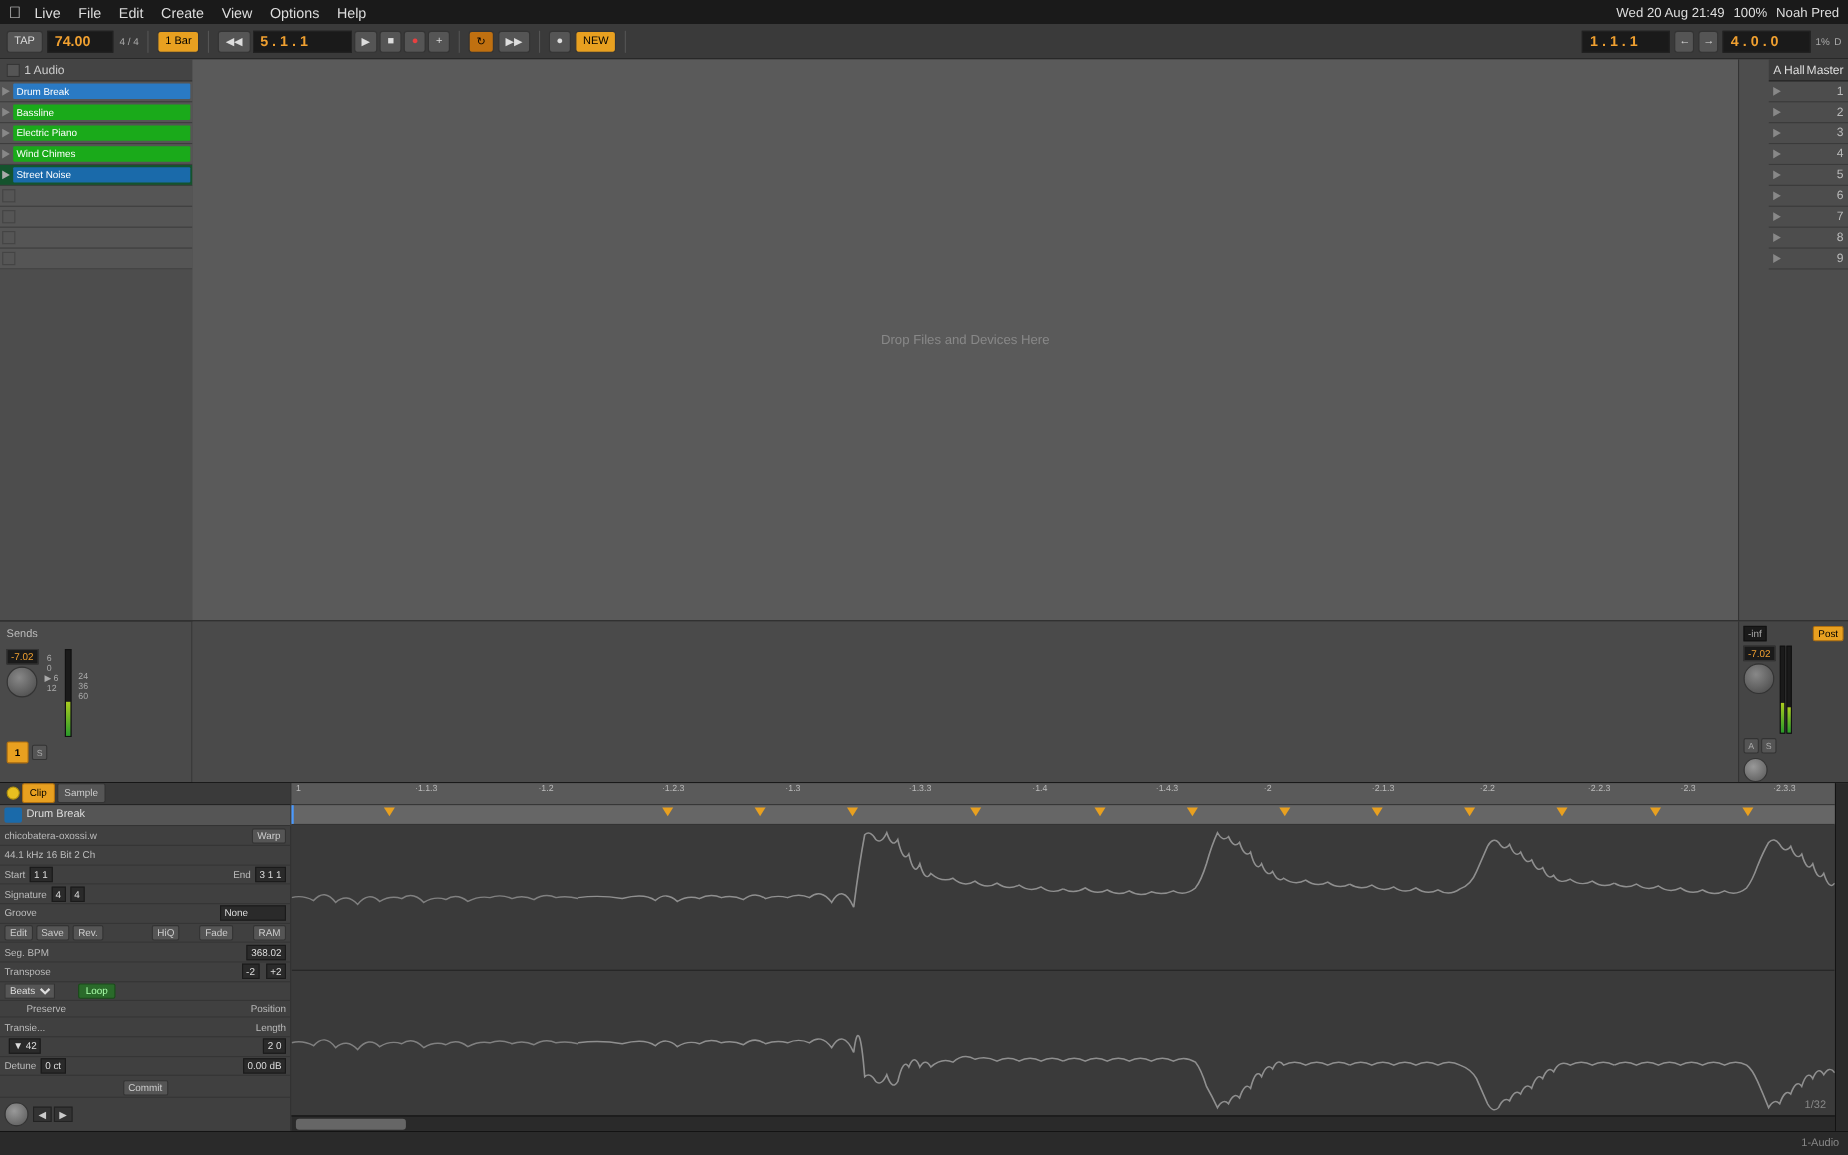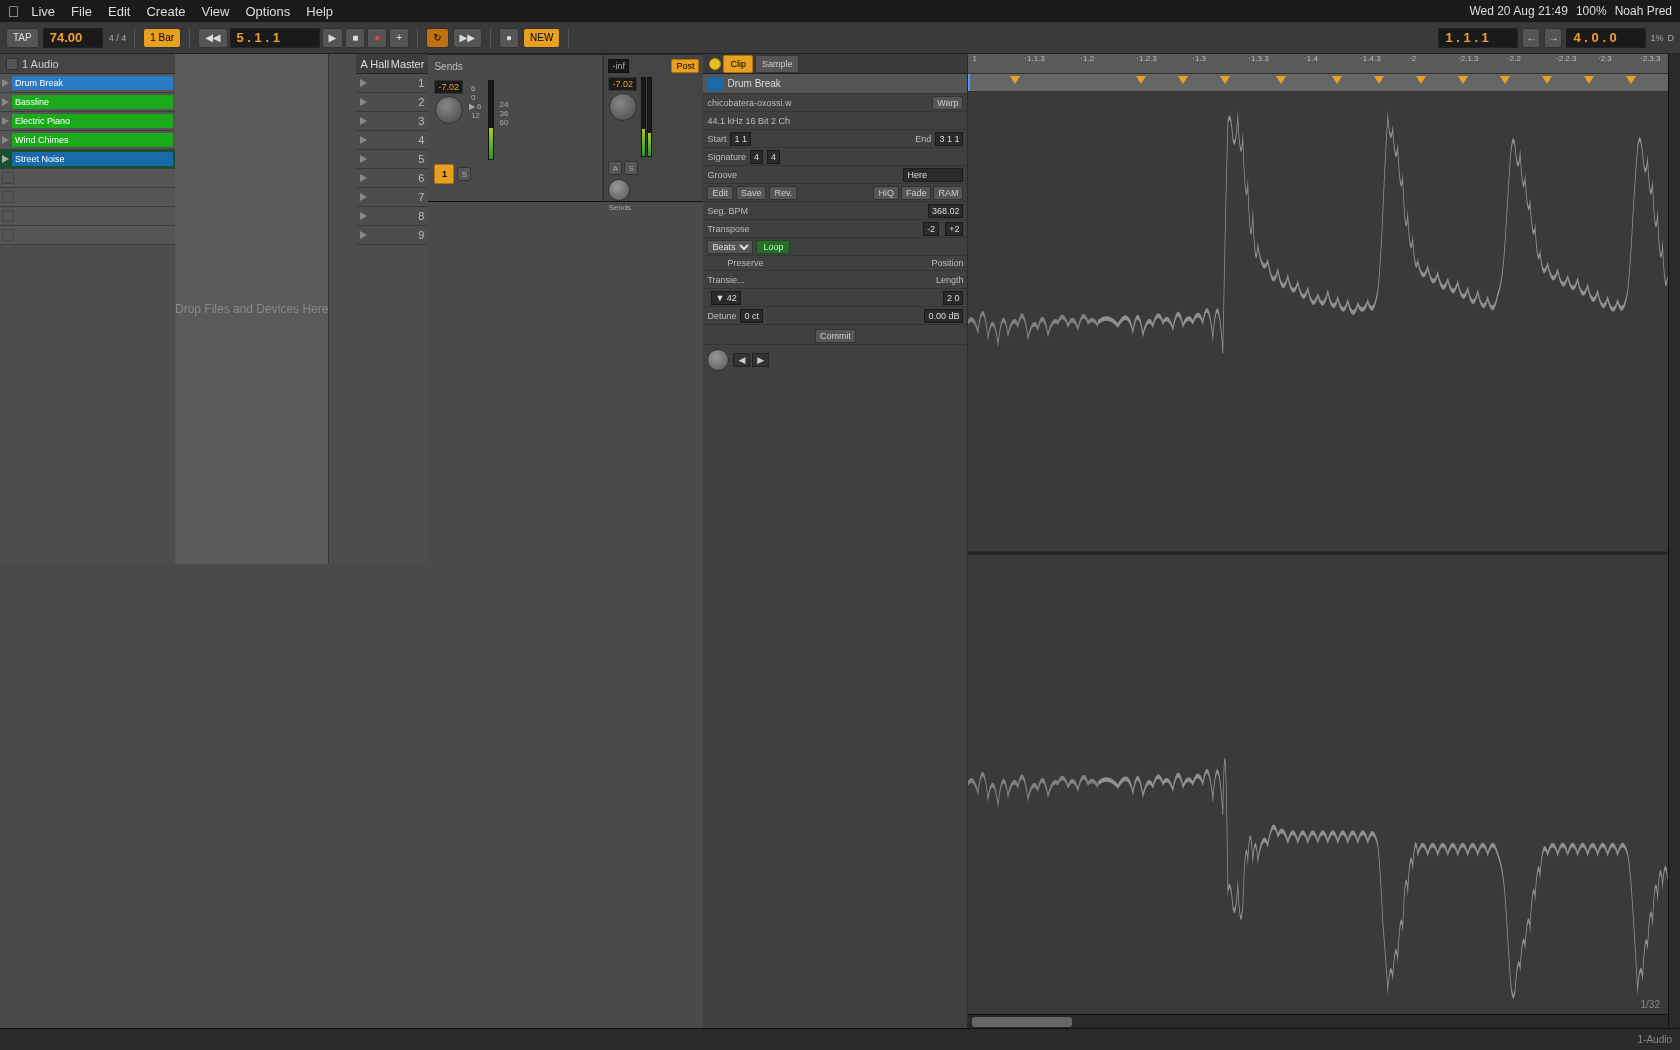--- a/index.html
+++ b/index.html
@@ -97,21 +97,21 @@
       display: flex;
       align-items: center;
       padding: 0 8px;
       font-size: 10px;
       color: #888;
     }
 
     
     #full-layout {
       display: flex;
-      flex-direction: row;
+      flex-direction: column;
       width: 100%;
       height: calc(1050px - 22px - 32px - 22px);
     }
 
     
     #top-section {
       height: 510px;
       display: flex;
     }
 
@@ -678,48 +678,48 @@
       </div>
 
       <div class="clip-prop-row">
         <span>Signature</span>
         <span class="prop-value" style="margin-left:4px;">4</span>
         <span class="prop-value">4</span>
       </div>
 
       <div class="clip-prop-row">
         <span>Groove</span>
-        <span class="prop-value" style="margin-left:auto;min-width:60px;">Here</span>
+        <span class="prop-value" style="margin-left:auto;min-width:60px;">None</span>
       </div>
 
       <div class="clip-prop-row" style="gap:3px;">
         <button class="small-btn">Edit</button>
         <button class="small-btn">Save</button>
         <button class="small-btn">Rev.</button>
-        <div style="margin-left:auto;display:flex;gap:2px;">
+        <div style="margin-left:auto;display:flex;gap:18px;">
           <button class="small-btn">HiQ</button>
           <button class="small-btn">Fade</button>
           <button class="small-btn">RAM</button>
         </div>
       </div>
 
       <div class="clip-prop-row">
         <span>Seg. BPM</span>
         <span class="prop-value" style="margin-left:auto;">368.02</span>
       </div>
 
       <div class="clip-prop-row" style="gap:3px;">
         <span>Transpose</span>
         <div style="display:flex;gap:2px;margin-left:auto;">
           <span class="prop-value">-2</span>
           <span class="prop-value">+2</span>
         </div>
       </div>
 
-      <div class="clip-prop-row" style="gap:3px;">
+      <div class="clip-prop-row" style="gap:21px;">
         <select style="background:#555;border:1px solid #333;color:#ddd;font-size:9px;height:14px;">
           <option>Beats</option>
         </select>
         <button class="loop-btn">Loop</button>
       </div>
 
       <div class="clip-prop-row" style="flex-direction:column;height:auto;padding:2px 4px;">
         <div style="display:flex;align-items:center;gap:2px;width:100%;padding-left:20px;">
           <span>Preserve</span>
           <span style="margin-left:auto;">Position</span>

